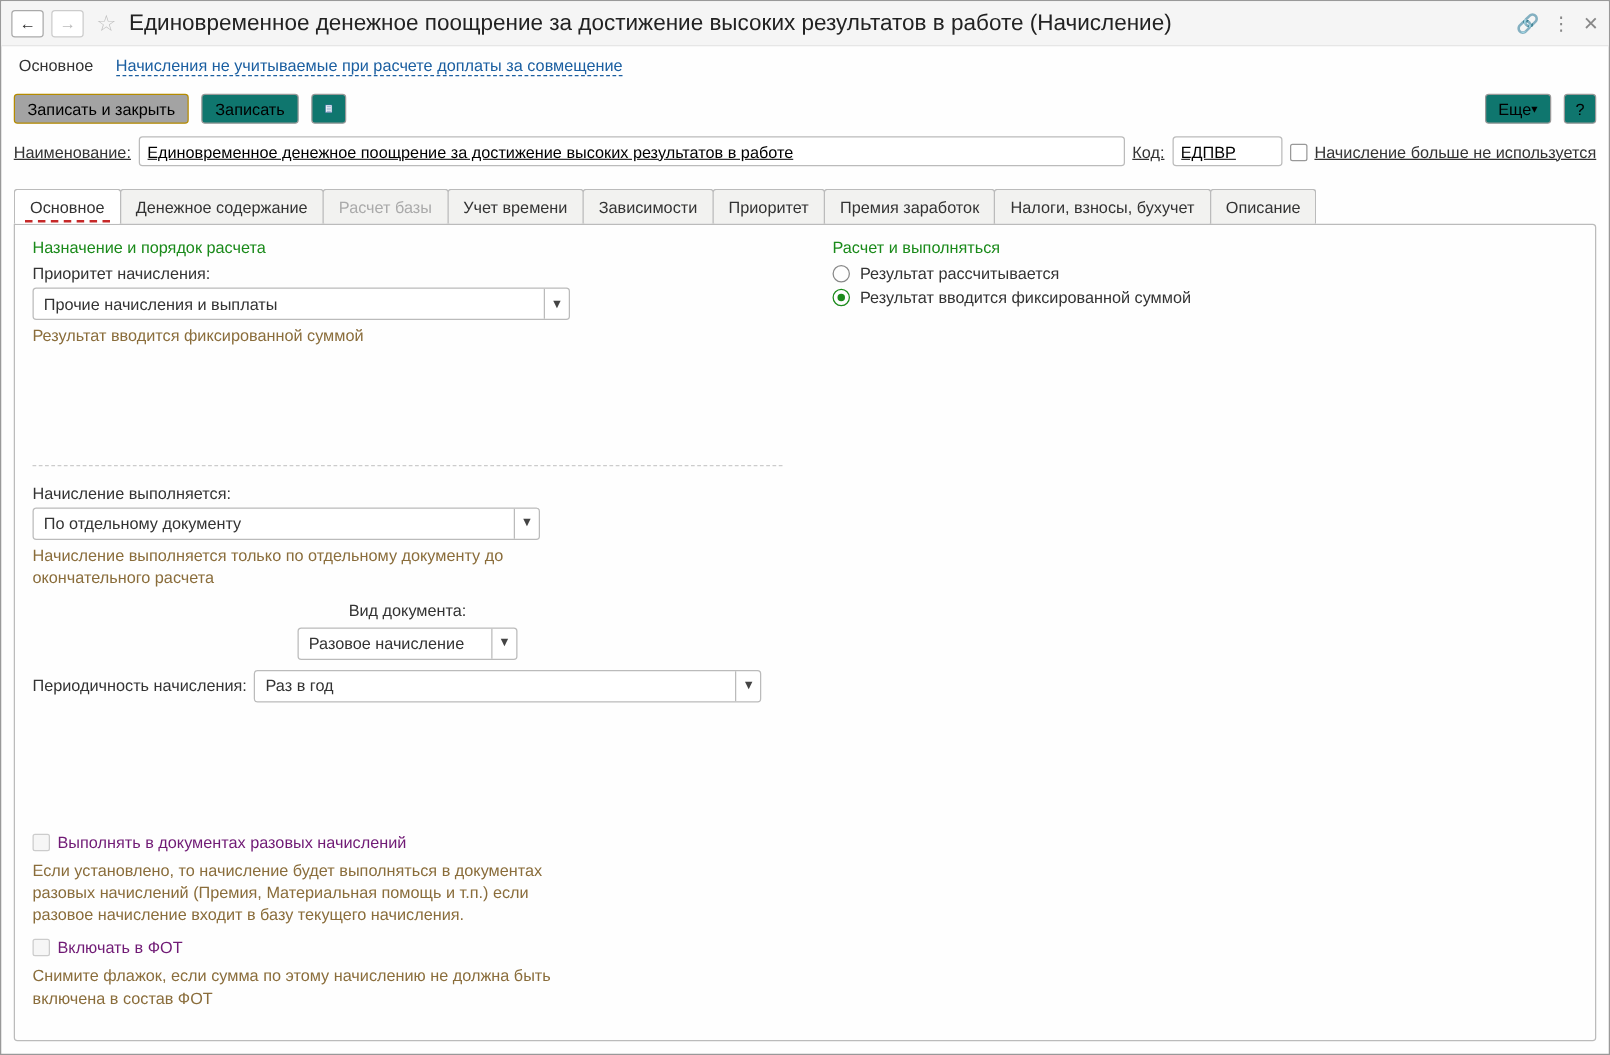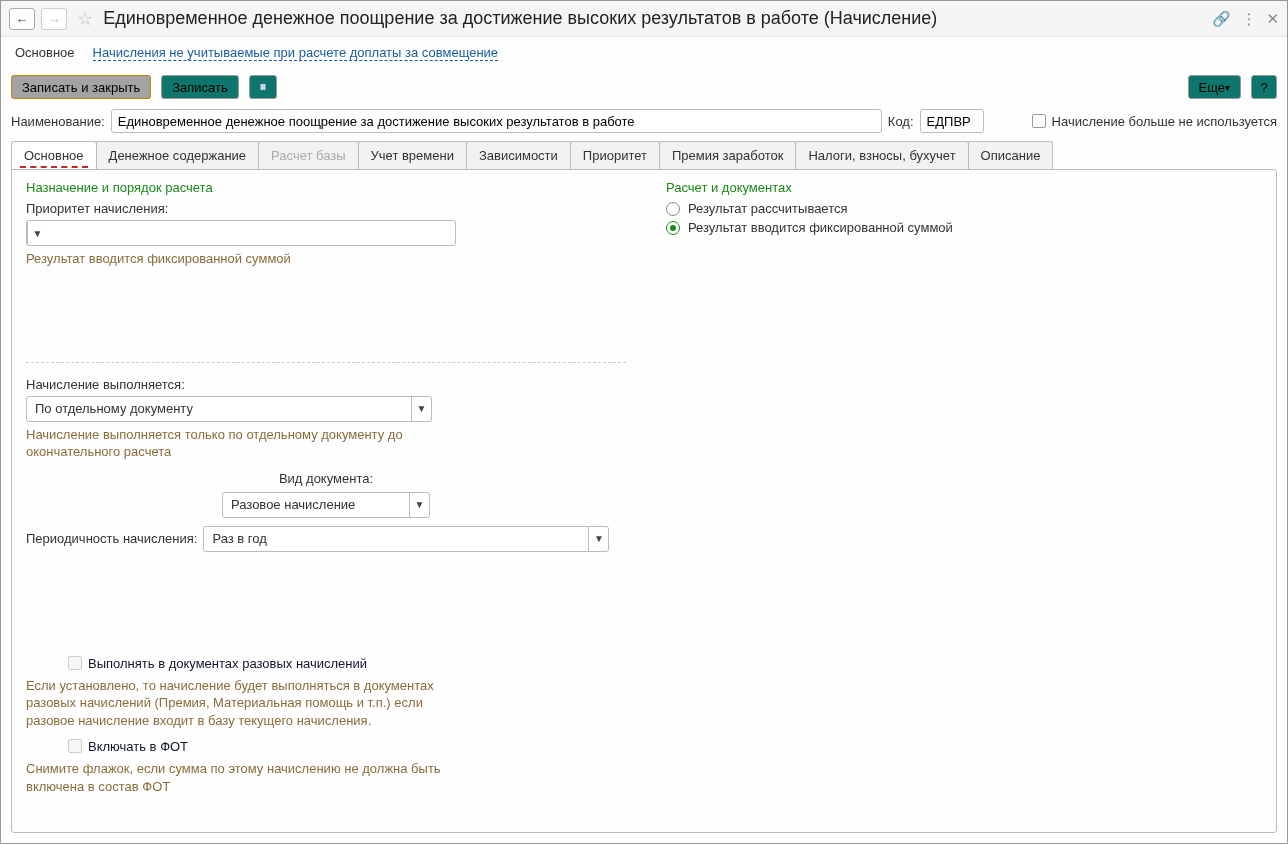--- a/index.html
+++ b/index.html
@@ -80,34 +80,35 @@
     color: #4a6ea9;
   }
   .toolbar-spacer { flex: 1; }
   .btn-more::after { content: " ▾"; font-size: 10px; }
   .btn-help { width: 26px; justify-content: center; }
   
   .row-name {
     display: flex;
     align-items: center;
     gap: 6px;
-    padding: 2px 10px 8px 10px;
+    padding: 2px 10px 18px 10px;
+    text-decoration: underline;
   }
   .lbl { color: #333; white-space: nowrap; }
   .input-text {
     height: 24px;
     border: 1px solid #bbb;
     border-radius: 3px;
     padding: 0 6px;
     font-size: 13px;
     background: #fff;
   }
   .input-name { flex: 1; }
-  .input-code { width: 64px; }
-  .chk-row { display: inline-flex; align-items: flex-start; gap: 6px; margin-left: 42px; }
+  .input-code { width: 88px; }
+  .chk-row { display: inline-flex; align-items: flex-end; gap: 6px; }
   .chk {
     width: 14px; height: 14px;
     border: 1px solid #999;
     border-radius: 2px;
     display: inline-block;
     background: #fff;
   }
   .chk.disabled { border-color: #ccc; background: #f6f6f6; }
   
   .tabs {
@@ -146,40 +147,40 @@
     overflow: auto;
     position: relative;
     display: flex;
     gap: 40px;
   }
   .col-left { width: 600px; }
   .col-right { flex: 1; }
   .section-title { color: #1a8a1a; margin-bottom: 6px; }
   .field-row { margin: 4px 0; display: flex; align-items: center; gap: 6px; }
   .brown-note { color: #8a6d3b; font-size: 13px; line-height: 1.35; margin-top: 4px; max-width: 420px; }
-  .grey-text { color: #0f172a; }
+  .grey-text { color: #701a75; }
   
   .select {
     display: flex;
     border: 1px solid #bbb;
     border-radius: 3px;
     height: 26px;
     background: #fff;
   }
   .select .sel-text { flex: 1; padding: 0 8px; display: flex; align-items: center; }
   .select .sel-btn {
     width: 20px;
     border-left: 1px solid #bbb;
     display: flex; align-items: center; justify-content: center;
     font-size: 10px; color: #444;
     cursor: pointer;
   }
   .sel-430 { width: 430px; }
   .sel-406 { width: 406px; }
-  .sel-176 { width: 208px; }
+  .sel-176 { width: 176px; }
   
   .hr-dot {
     border: none;
     border-top: 1px dashed #ccc;
     margin: 14px 0;
     width: 600px;
   }
   
   .radio-row { display: flex; align-items: center; gap: 8px; margin: 4px 0; }
   .radio {
@@ -262,20 +263,21 @@
   </div>
 
   <div class="tab-body">
     <div class="col-left">
       <div class="section-title">Назначение и порядок расчета</div>
       <div class="field-row">
         <span class="lbl">Приоритет начисления:</span>
       </div>
       <div class="field-row">
         <div class="select sel-430">
+          <div class="sel-text">Прочие начисления и выплаты</div>
           <div class="sel-btn">▼</div>
         </div>
       </div>
       <div class="brown-note">Результат вводится фиксированной суммой</div>
 
       <div class="gap-v2"></div>
       <hr class="hr-dot">
 
       <div class="field-row">
         <span class="lbl">Начисление выполняется:</span>
@@ -313,21 +315,21 @@
       <div class="brown-note">Если установлено, то начисление будет выполняться в документах разовых начислений (Премия, Материальная помощь и т.п.) если разовое начисление входит в базу текущего начисления.</div>
 
       <div class="chk-row" style="margin-top:10px;">
         <span class="chk disabled"></span>
         <span class="grey-text">Включать в ФОТ</span>
       </div>
       <div class="brown-note">Снимите флажок, если сумма по этому начислению не должна быть включена в состав ФОТ</div>
     </div>
 
     <div class="col-right">
-      <div class="section-title">Расчет и документах</div>
+      <div class="section-title">Расчет и выполняться</div>
       <div class="radio-row">
         <span class="radio empty"></span>
         <span>Результат рассчитывается</span>
       </div>
       <div class="radio-row">
         <span class="radio checked"></span>
         <span>Результат вводится фиксированной суммой</span>
       </div>
     </div>
   </div>

